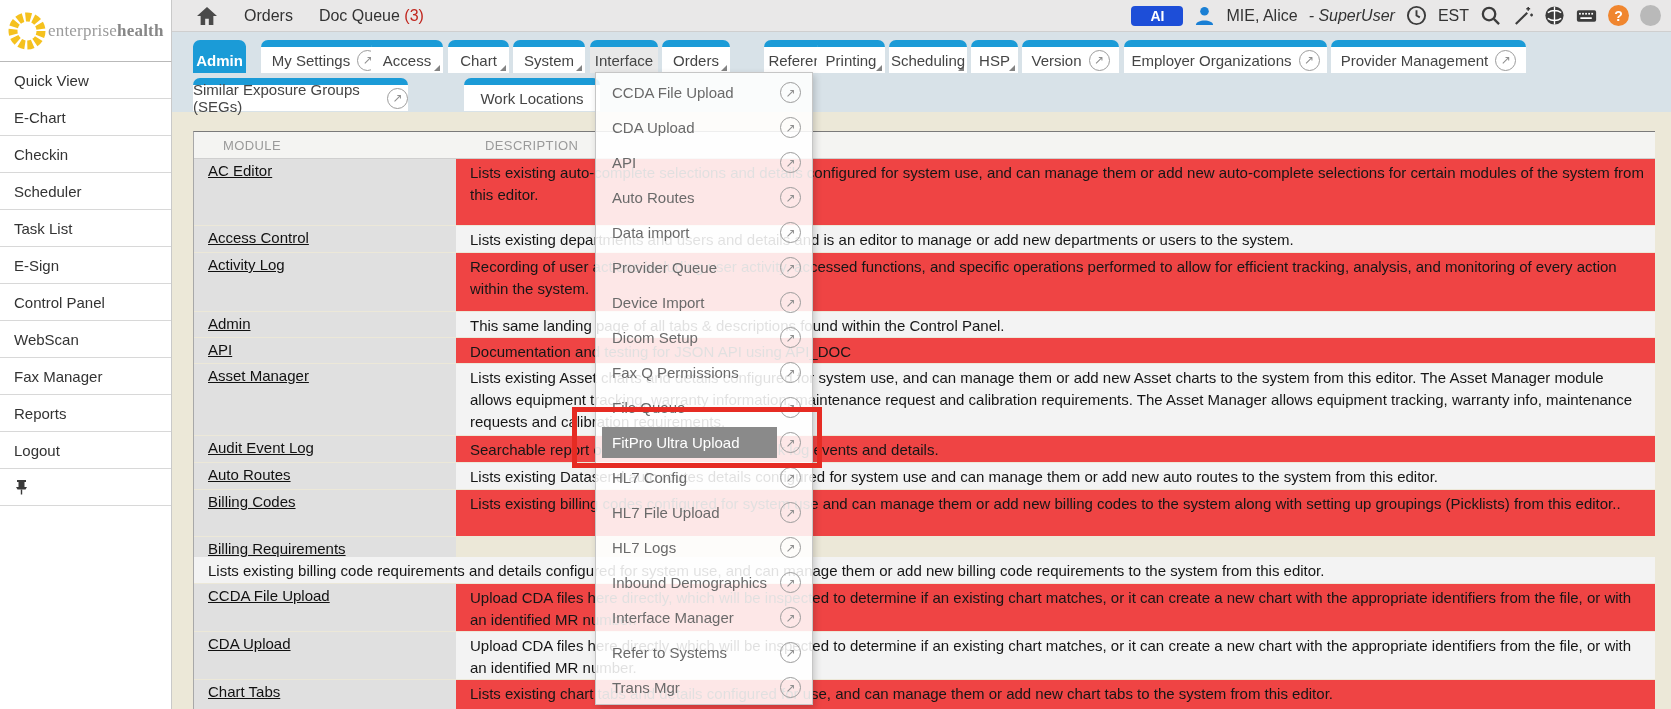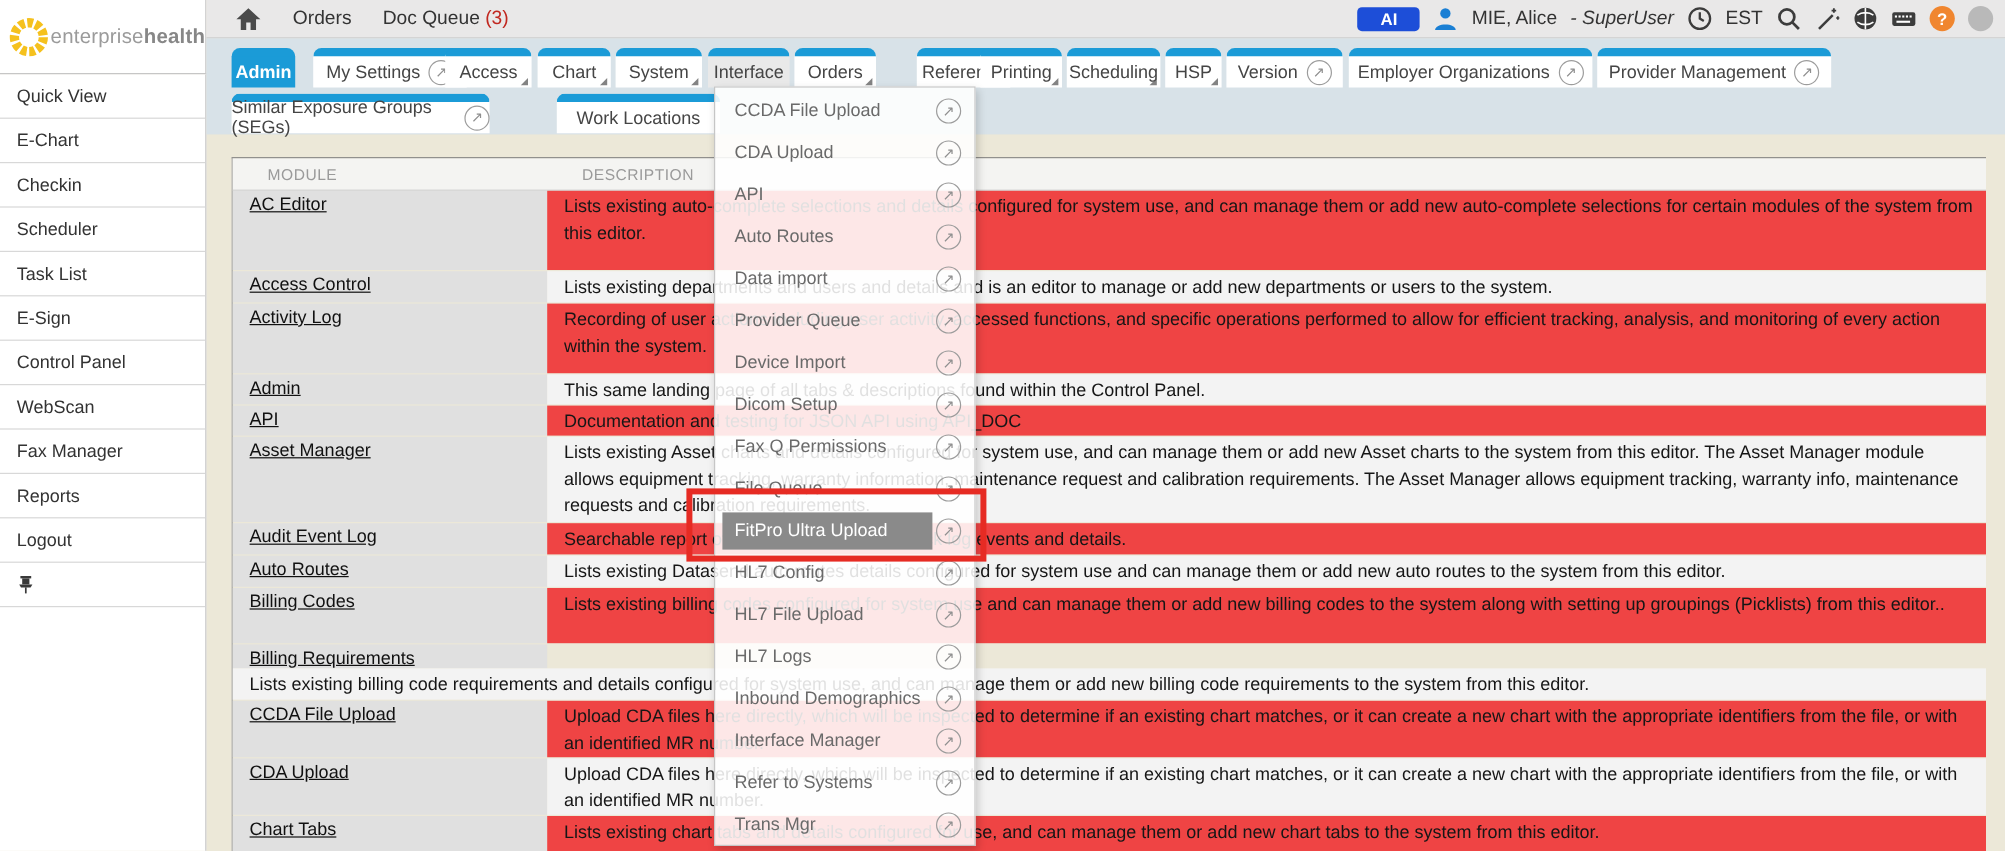--- a/index.html
+++ b/index.html
@@ -17,21 +17,21 @@
     border-radius:4px; padding:2px 19px; }
   .role { font-style:italic; }
   .ico { width:21px; height:21px; color:#3c3c3c; }
   .help-circle { width:21px; height:21px; border-radius:50%; background:#f0862f; color:#fff;
     font-weight:bold; font-size:14px; display:flex; align-items:center; justify-content:center; }
   .gray-circle { width:21px; height:21px; border-radius:50%; background:#b9b9b9; }
 
   
   .brand { position:absolute; left:0; top:0; width:172px; height:62px; background:#fff;
     border-right:1px solid #c9c9c9; border-bottom:1px solid #b9b9b9;
-    display:flex; align-items:center; gap:0; padding-left:6px; }
+    display:flex; align-items:center; gap:0; padding-left:6px;font-family:Liberation Serif, serif; }
   .brand-name { font-size:17px; color:#9b9b9b; letter-spacing:.2px; }
   .brand-name b { color:#878787; }
 
   
   .sidebar { position:absolute; left:0; top:62px; width:172px; height:647px; background:#fff;
     border-right:1px solid #c9c9c9; }
   .side-item { height:37px; border-bottom:1px solid #d8d8d8; display:flex; align-items:center;
     padding-left:14px; font-size:15px; color:#333; cursor:pointer; }
   .pin-item { height:37px; border-bottom:1px solid #d8d8d8; display:flex; align-items:center; padding-left:14px; }
   .pin-ico { width:15px; height:16px; color:#3a3a3a; }

